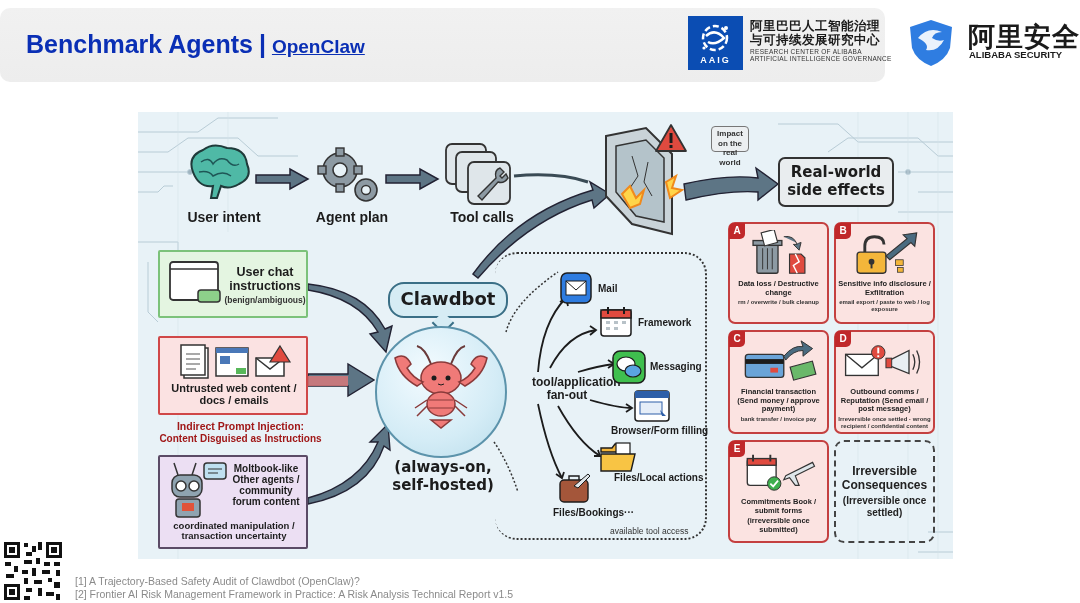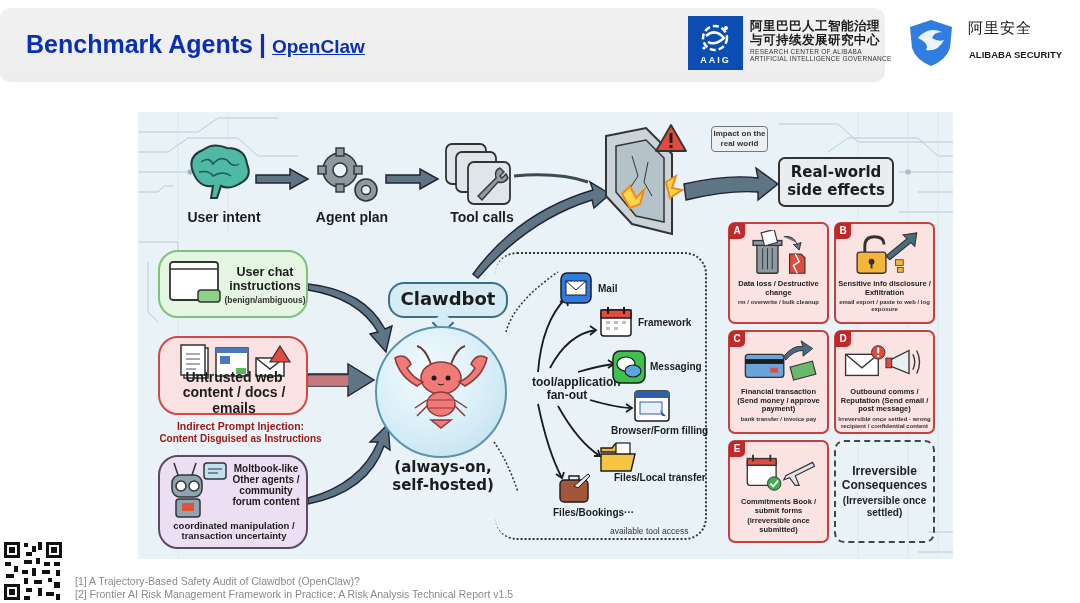--- a/index.html
+++ b/index.html
@@ -6,50 +6,50 @@
   html, body { width: 1080px; height: 603px; overflow: hidden; background: #ffffff; font-family: "Liberation Sans", sans-serif; }
   .header { position: absolute; left: 0; top: 8px; width: 885px; height: 74px; background: linear-gradient(#f1f1f1, #ededed); border-radius: 10px; }
   .title { position: absolute; left: 26px; top: 22px; font-family: "Liberation Sans", sans-serif; font-weight: bold; font-size: 25px; color: #0a2fb5; white-space: nowrap; }
   .title .sep { margin: 0 6px; }
   .title .sub { font-size: 19px; text-decoration: underline; }
   .aaig-logo { position: absolute; left: 688px; top: 8px; width: 55px; height: 54px; background: #0b4db3; color: #fff; }
   .aaig-text { position: absolute; left: 750px; top: 11px; width: 150px; color: #1a1a1a; }
   .aaig-cn { font-family: "DejaVu Sans", sans-serif; font-weight: bold; font-size: 12.5px; line-height: 14px; letter-spacing: 0.5px; white-space: nowrap; }
   .aaig-en { font-family: "Liberation Sans", sans-serif; font-size: 6.5px; line-height: 7px; color: #333; letter-spacing: 0.3px; white-space: nowrap; margin-top: 1px; }
   .shield { position: absolute; left: 908px; top: 10px; width: 46px; height: 50px; }
-  .sec-cn { position: absolute; left: 968px; top: 11px; font-family: "DejaVu Sans", sans-serif; font-weight: normal; font-size: 15px; color: #1a1a1a; letter-spacing: 1px; white-space: nowrap; }
+  .sec-cn { position: absolute; left: 968px; top: 11px; font-family: "DejaVu Sans", sans-serif; font-weight: bold; font-size: 27px; color: #1a1a1a; letter-spacing: 1px; white-space: nowrap; }
   .sec-en { position: absolute; left: 969px; top: 41px; font-family: "Liberation Sans", sans-serif; font-weight: bold; font-size: 9.5px; color: #1a1a1a; white-space: nowrap; }
 
   .figure { position: absolute; left: 138px; top: 112px; width: 815px; height: 447px; background: #e8f2f7; overflow: hidden; }
   .circuit { position: absolute; left: 0; top: 0; width: 815px; height: 447px; }
   .lbl { position: absolute; font-family: "Liberation Sans", sans-serif; font-weight: bold; color: #1c1c1c; text-align: center; line-height: 1.1; }
   .flow-label { font-size: 14px; white-space: nowrap; }
   .icon-abs { position: absolute; }
 
-  .src-box { position: absolute; border: 2px solid; border-radius: 20px; padding-left: 38px; }
+  .src-box { position: absolute; border: 2px solid; border-radius: 2px; padding-left: 38px; }
   .src-green { left: 20px; top: 138px; width: 150px; height: 68px; background: #e4f5e1; border-color: #7cc27a; }
   .src-red { left: 20px; top: 224px; width: 150px; height: 79px; background: #fbe2e2; border-color: #d04848; }
   .src-purple { left: 20px; top: 343px; width: 150px; height: 94px; background: #ecdff3; border-color: #5b4b66; }
   .src-title { font-size: 12.5px; }
   .src-small { font-size: 8.5px; color: #333; }
 
   .warn-text { position: absolute; left: 12px; top: 308px; width: 165px; text-align: center; font-family: "Liberation Sans", sans-serif; font-weight: bold; font-size: 10.5px; color: #a01818; line-height: 1.25; margin-left: 8px; }
 
   .bubble { position: absolute; left: 250px; top: 170px; width: 120px; height: 36px; border: 2px solid #3a6f86; border-radius: 16px; background: #d6ecf4; }
   .bubble-tail { position: absolute; left: 297px; top: 203px; width: 16px; height: 16px; background: #d6ecf4; border-right: 2px solid #3a6f86; border-bottom: 2px solid #3a6f86; transform: rotate(45deg); }
   .bubble-text { position: absolute; left: 250px; top: 176px; width: 120px; font-family: "DejaVu Sans", sans-serif; font-weight: bold; font-size: 18px; color: #1c1c1c; text-align: center; }
   .sphere { position: absolute; left: 237px; top: 214px; width: 132px; height: 132px; border-radius: 50%; background: radial-gradient(circle at 40% 35%, #f3fbff 0%, #d4ecf6 60%, #b9dcea 100%); border: 2px solid #5c93ab; }
   .always-on { position: absolute; left: 240px; top: 346px; width: 130px; font-family: "DejaVu Sans", sans-serif; font-weight: bold; font-size: 15px; color: #1c1c1c; text-align: center; line-height: 1.2; }
 
   .tool-area { position: absolute; left: 357px; top: 140px; width: 212px; height: 288px; border: 2px dotted #333; border-radius: 22px; border-left: none; }
   .tool-lbl { position: absolute; font-family: "Liberation Sans", sans-serif; font-weight: bold; font-size: 10px; color: #1c1c1c; white-space: nowrap; }
   .fanout { position: absolute; left: 394px; top: 264px; width: 70px; font-family: "Liberation Sans", sans-serif; font-weight: bold; font-size: 12px; color: #1c1c1c; text-align: center; line-height: 1.1; }
   .avail { position: absolute; left: 472px; top: 414px; font-family: "Liberation Sans", sans-serif; font-size: 8.5px; color: #333; white-space: nowrap; }
 
-  .impact-box { position: absolute; left: 573px; top: 14px; width: 57px; height: 26px; border: 1.5px solid #777; border-radius: 4px; background: #eceff1; font-family: "Liberation Sans", sans-serif; font-weight: bold; font-size: 8px; color: #333; text-align: center; line-height: 1.2; padding-top: 2px; }
+  .impact-box { position: absolute; left: 573px; top: 14px; width: 38px; height: 26px; border: 1.5px solid #777; border-radius: 4px; background: #eceff1; font-family: "Liberation Sans", sans-serif; font-weight: bold; font-size: 8px; color: #333; text-align: center; line-height: 1.2; padding-top: 2px; }
   .rw-box { position: absolute; left: 640px; top: 45px; width: 116px; height: 50px; border: 2.5px solid #333; border-radius: 7px; background: #e9edef; font-family: "DejaVu Sans", sans-serif; font-weight: bold; font-size: 15px; color: #1c1c1c; text-align: center; line-height: 1.2; padding-top: 4px; }
 
   .risk { position: absolute; width: 101px; border: 2px solid #c44040; border-radius: 7px; background: #fbe3e1; }
   .risk-badge { position: absolute; left: -1px; top: -1px; width: 16px; height: 16px; background: #c0282a; color: #fff; font-family: "Liberation Sans", sans-serif; font-weight: bold; font-size: 10px; text-align: center; line-height: 16px; border-radius: 5px 0 5px 0; }
   .risk-icons { position: absolute; left: 0; top: 6px; width: 100%; height: 48px; }
   .risk-title { position: absolute; left: 2px; right: 2px; top: 56px; font-family: "Liberation Sans", sans-serif; font-weight: bold; font-size: 7.5px; color: #222; text-align: center; line-height: 1.15; }
   .risk-sub { font-size: 6px; color: #333; display: block; margin-top: 2px; }
   .irr-box { position: absolute; left: 696px; top: 328px; width: 101px; height: 103px; border: 2.5px dashed #444; border-radius: 10px; }
   .irr-title { position: absolute; left: 696px; top: 352px; width: 101px; font-family: "Liberation Sans", sans-serif; font-weight: bold; font-size: 12px; color: #222; text-align: center; line-height: 1.2; }
   .irr-sub { font-size: 10px; display: block; margin-top: 2px; }
@@ -208,21 +208,21 @@
       <rect x="1" y="1" width="24" height="30" fill="#fff" stroke="#333" stroke-width="1.5"></rect>
       <path d="M6 10 H20 M6 15 H20 M6 20 H20 M6 25 H16" stroke="#555" stroke-width="1.2"></path>
       <rect x="36" y="4" width="32" height="28" fill="#fff" stroke="#333" stroke-width="1.5"></rect>
       <rect x="36" y="4" width="32" height="5" fill="#4a78b8"></rect>
       <rect x="40" y="12" width="10" height="8" fill="#4a78b8"></rect>
         <rect x="56" y="24" width="10" height="6" fill="#58b85a"></rect>
       <rect x="76" y="14" width="28" height="18" fill="#fff" stroke="#333" stroke-width="1.5"></rect>
       <path d="M76 14 L90 25 L104 14" fill="none" stroke="#333" stroke-width="1.5"></path>
       <path d="M100 2 L110 18 H90 Z" fill="#e04a3f" stroke="#333" stroke-width="1.2"></path>
     </svg>
-    <div class="lbl src-title" style="left:4px;top:32px;width:140px;font-size:14px">Untrusted web content / docs / emails</div>
+    <div class="lbl src-title" style="left:4px;top:44px;width:140px;font-size:11px">Untrusted web content / docs / emails</div>
   </div>
   <div class="warn-text">
     <div>Indirect Prompt Injection:</div>
     <div style="font-size:10px">Content Disguised as Instructions</div>
   </div>
 
   <div class="src-box src-purple">
     <svg class="icon-abs" style="left:6px;top:4px" width="62" height="58" viewBox="0 0 62 58">
       <path d="M12 14 L8 2 M26 14 L30 2" stroke="#333" stroke-width="1.5"></path>
       <rect x="6" y="14" width="30" height="22" rx="8" fill="#8fa3b0" stroke="#333" stroke-width="1.5"></rect>
@@ -297,21 +297,21 @@
     <rect x="6" y="12" width="22" height="12" fill="#e6eef8" stroke="#2e5fa8" stroke-width="1"></rect>
     <path d="M26 20 L32 26 L28 26" fill="#2e5fa8"></path>
   </svg>
   <div class="tool-lbl" style="left:473px;top:313px">Browser/Form filling</div>
 
   <svg class="icon-abs" style="left:462px;top:330px" width="36" height="30" viewBox="0 0 36 30">
     <path d="M1 6 H12 L15 2 H24 V10 H1 Z" fill="#f4b63a" stroke="#1c1c1c" stroke-width="1.4"></path>
     <rect x="16" y="1" width="14" height="12" fill="#fff" stroke="#1c1c1c" stroke-width="1.2"></rect>
     <path d="M1 12 H35 L31 29 H1 Z" fill="#f8c444" stroke="#1c1c1c" stroke-width="1.4"></path>
   </svg>
-  <div class="tool-lbl" style="left:476px;top:360px">Files/Local transfer</div>
+  <div class="tool-lbl" style="left:476px;top:360px">Files/Local actions</div>
 
   <svg class="icon-abs" style="left:420px;top:360px" width="34" height="32" viewBox="0 0 34 32">
     <rect x="2" y="8" width="28" height="22" rx="4" fill="#a4563a" stroke="#1c1c1c" stroke-width="1.4"></rect>
     <path d="M11 8 V4 H21 V8" fill="none" stroke="#1c1c1c" stroke-width="1.4"></path>
     <path d="M16 14 L30 2 L32 4 L20 16 Z" fill="#dfe6ea" stroke="#1c1c1c" stroke-width="1"></path>
   </svg>
   <div class="tool-lbl" style="left:415px;top:395px">Files/Bookings···</div>
 
   <div class="avail">available tool access</div>
 

